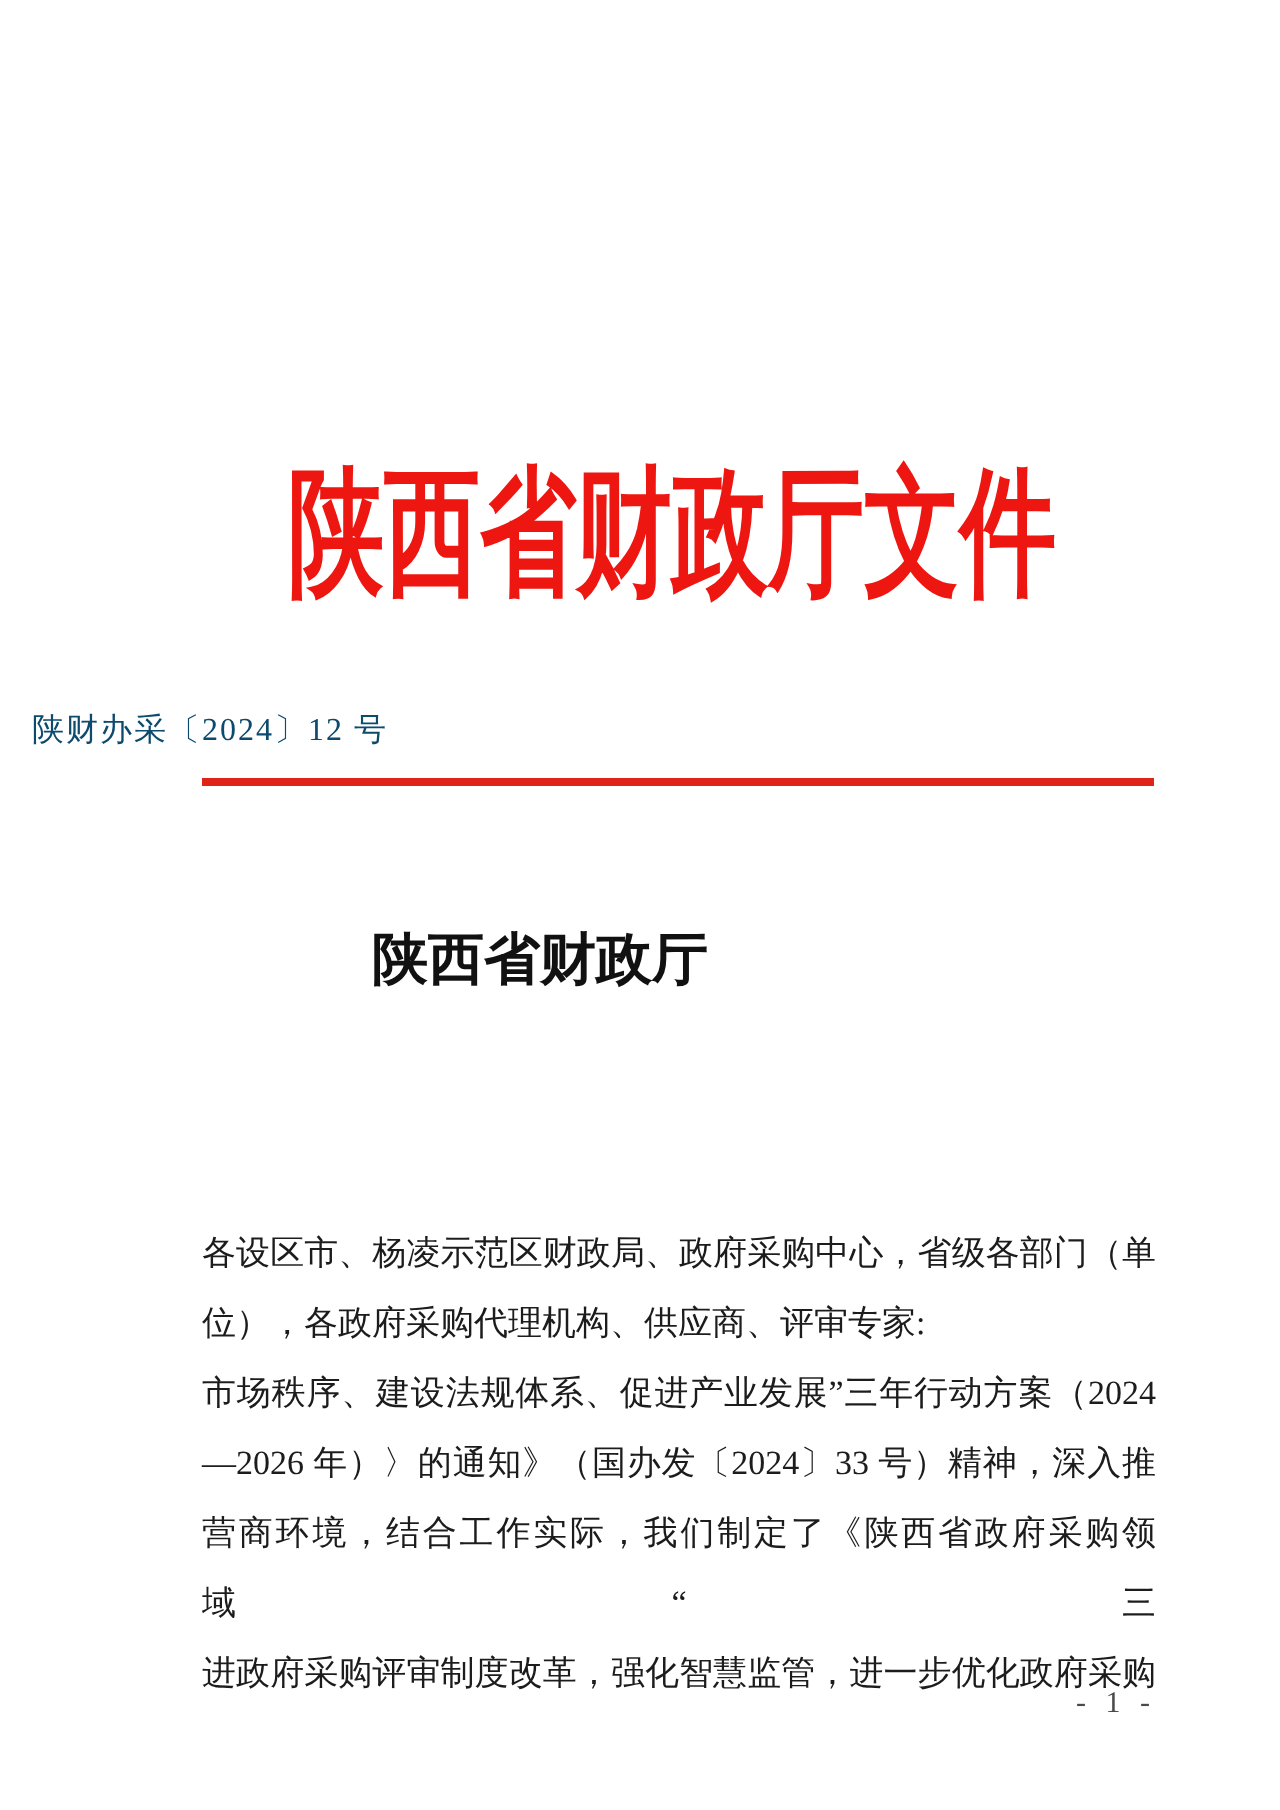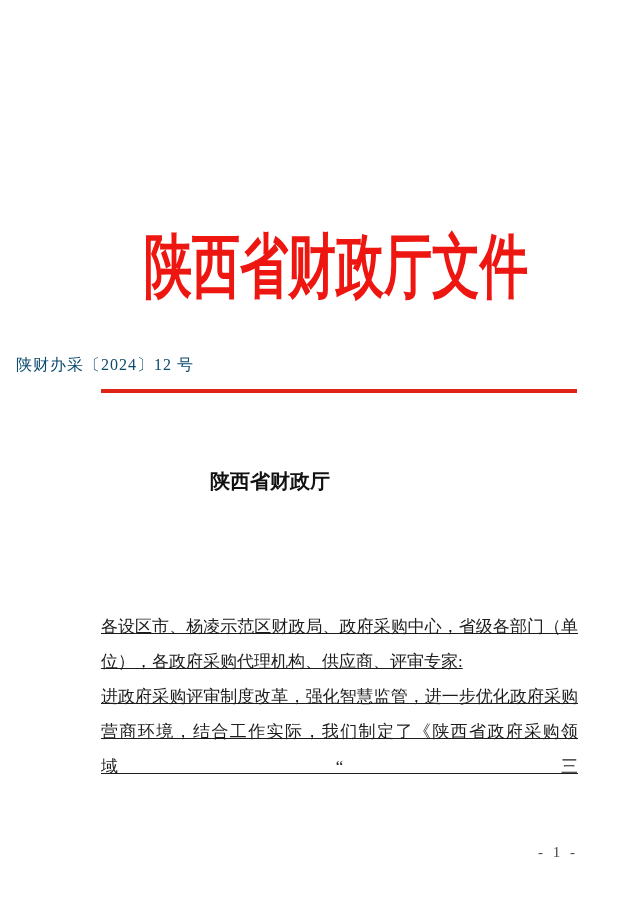--- a/index.html
+++ b/index.html
@@ -63,39 +63,38 @@
     background: var(--divider-red);
   }
   
   .doc-title {
     position: absolute;
     top: 448px;
     left: 0;
     width: 508px;
     text-align: center;
     font-weight: bold;
-    font-size: 20px;
+    font-size: 28px;
     line-height: 34px;
     color: #111111;
   }
   .doc-title .title-line { white-space: nowrap; }
   
   .body-text {
     position: absolute;
     top: 593px;
     left: 85px;
     width: 477px;
     font-size: 17px;
     line-height: 35px;
     color: var(--body-text);
   }
   .body-line {
     text-align: justify;
     text-align-last: justify;
-    text-decoration: underline;
   }
   .body-line.short {
     text-align: right;
     text-align-last: left;
   }
   .body-line.indent {
     text-indent: 35px;
   }
   
   .page-number {
@@ -123,19 +122,21 @@
 
   <div class="divider"></div>
 
   <div class="doc-title">
     <div class="title-line">陕西省财政厅</div>
   </div>
 
   <div class="body-text">
     <div class="body-line">各设区市、杨凌示范区财政局、政府采购中心，省级各部门（单</div>
     <div class="body-line short">位），各政府采购代理机构、供应商、评审专家:</div>
+    <div class="body-line">市场秩序、建设法规体系、促进产业发展”三年行动方案（2024</div>
+    <div class="body-line">—2026 年）〉的通知》（国办发〔2024〕33 号）精神，深入推</div>
+    <div class="body-line">营商环境，结合工作实际，我们制定了《陕西省政府采购领域“三</div>
     <div class="body-line">进政府采购评审制度改革，强化智慧监管，进一步优化政府采购</div>
-    <div class="body-line">营商环境，结合工作实际，我们制定了《陕西省政府采购领域“三</div>
   </div>
 
   <div class="page-number">- 1 -</div>
 
 </div>
 
 </body></html>

